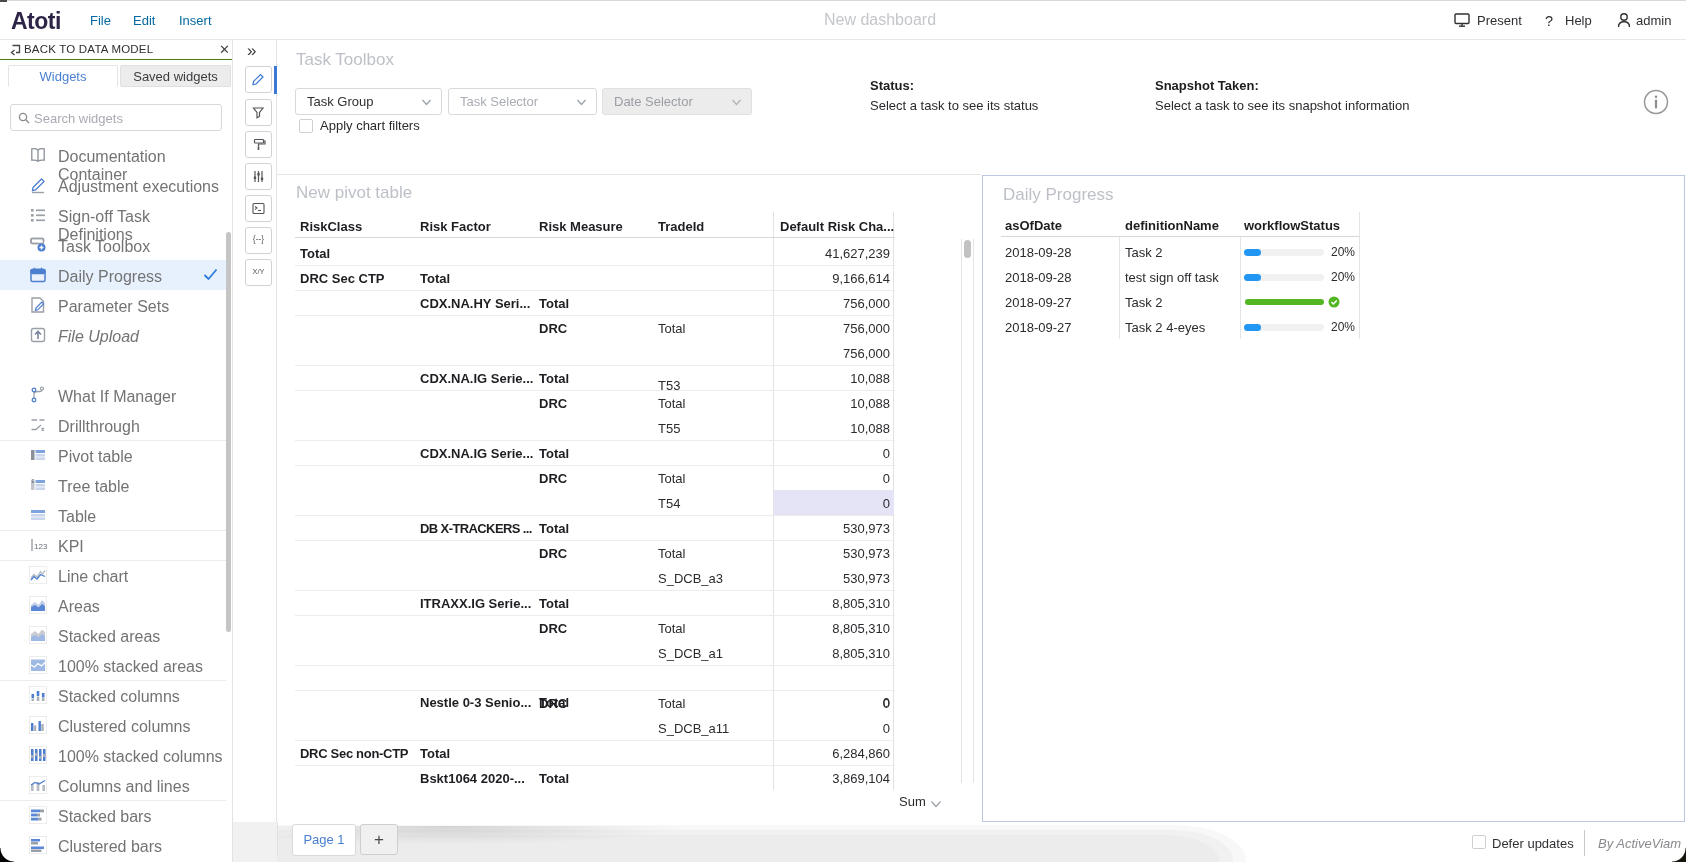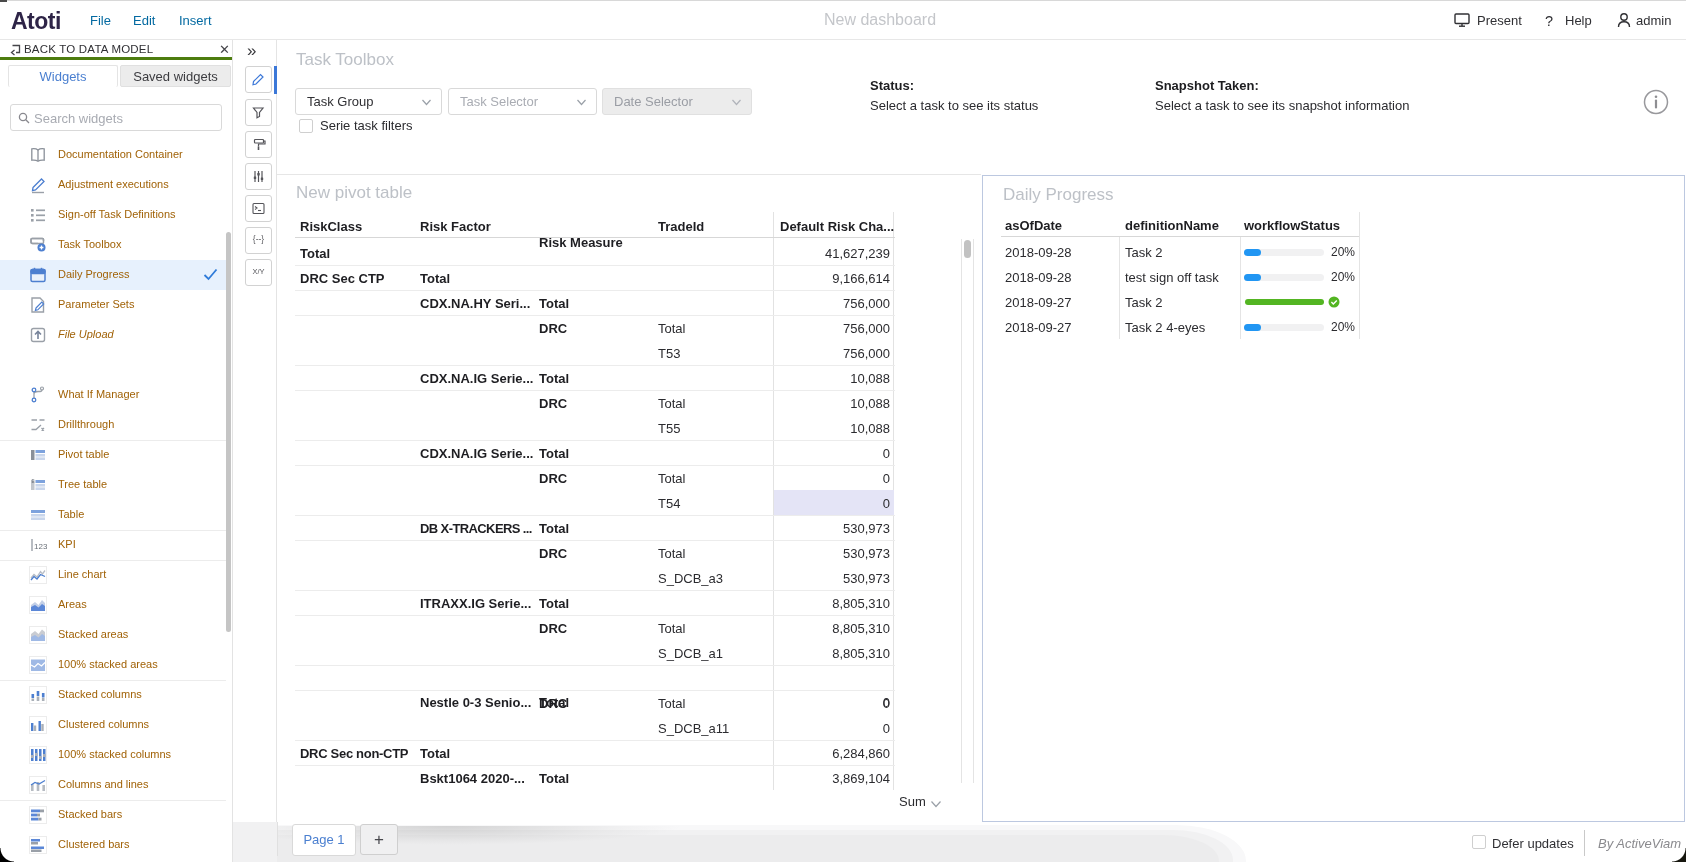--- a/index.html
+++ b/index.html
@@ -12,37 +12,37 @@
   #logo { position:absolute; left:11px; top:8px; font-size:23px; font-weight:800;
     color:#2e2447; letter-spacing:-0.5px; }
   .menu { position:absolute; top:13px; font-size:13px; color:#0369a1; }
   #title { position:absolute; top:11px; left:760px; width:240px; text-align:center;
     font-size:16px; color:#c4c6ca; }
   .tright { position:absolute; top:13px; font-size:13px; color:#303034; }
   
   #sidebar { position:absolute; left:0; top:40px; width:233px; height:822px; background:#fff;
     border-right:1px solid #e3e3e3; }
   #sbhead { position:absolute; left:0; top:0; width:232px; height:20px;
-    border-bottom:3px solid #4d7c0f; }
+    border-bottom:1px solid #4d7c0f; }
   #sbhead .txt { position:absolute; left:24px; top:3px; font-size:11.5px; color:#303034; letter-spacing:0.2px;}
   #sbhead .x { position:absolute; left:219px; top:2px; font-size:13px; color:#45454a; }
   .tab { position:absolute; height:22px; font-size:13px; text-align:center;
     line-height:21px; border-radius:2px; }
   #tabw { left:8px; top:25px; width:110px; color:#4a7fd0; background:#fff;
     border:1px solid #e4e4e4; border-bottom:none; position:absolute; }
   #tabs2 { left:120px; top:25px; width:111px; color:#3c3c40; background:#ececec;
     border:1px solid #e0e0e0; position:absolute; }
   #search { position:absolute; left:10px; top:64px; width:212px; height:27px;
     border:1px solid #d9d9d9; border-radius:3px; }
   #search .ph { position:absolute; left:23px; top:6px; font-size:13px; color:#a8abb2; }
   #wlist { position:absolute; left:0; top:100px; width:233px; height:722px; overflow:hidden; }
   .wrow { position:absolute; left:0; width:226px; height:30px; }
   .wrow .ic { position:absolute; left:29px; top:6px; width:18px; height:18px; }
   .wrow .fr { outline:1px solid #ececec; outline-offset:-1px; }
-  .wrow .lb { position:absolute; left:58px; top:8px; font-size:11px; color:#a16207; }
+  .wrow .lb { position:absolute; left:58px; top:8px; font-size:16px; color:#737373; }
   .wsep { position:absolute; left:0; width:226px; border-top:1px solid #ececec; }
   .wrow.sel { background:#e7f1fd; }
   #sbscroll { position:absolute; left:226px; top:192px; width:5px; height:400px;
     background:#c5c5c5; border-radius:3px; }
   
   #strip { position:absolute; left:233px; top:40px; width:44px; height:822px; background:#fff;
     border-right:1px solid #e4e4e4; }
   .tbox { position:absolute; left:12px; width:27px; height:27px; border:1px solid #d2d2d2;
     border-radius:3px; background:#fff; }
   .tbox svg { position:absolute; left:4px; top:4px; }
@@ -403,39 +403,39 @@
         <path d="M1.5 3 L5.5 7.5 L9.5 3" fill="none" stroke="#9aa0a8" stroke-width="1.2"></path>
       </svg>
   </div>
   <div class="dd" style="left:325px;top:48px;width:150px;background:#ececec;border-color:#e0e0e0;">
     <div class="t" style="color:#9a9da4;">Date Selector</div>
     <svg class="ch" width="11" height="11" viewBox="0 0 11 11">
         <path d="M1.5 3 L5.5 7.5 L9.5 3" fill="none" stroke="#b0b3ba" stroke-width="1.2"></path>
       </svg>
   </div>
   <div class="abs" style="left:22px;top:79px;width:14px;height:14px;border:1px solid #cfcfcf;border-radius:2px;"></div>
-  <div class="nlab" style="left:43px;top:78px;">Serie task filters</div>
+  <div class="nlab" style="left:43px;top:78px;">Apply chart filters</div>
   <div class="blab" style="left:593px;top:38px;">Status:</div>
   <div class="nlab" style="left:593px;top:58px;">Select a task to see its status</div>
   <div class="blab" style="left:878px;top:38px;">Snapshot Taken:</div>
   <div class="nlab" style="left:878px;top:58px;">Select a task to see its snapshot information</div>
   <svg class="abs" style="left:1366px;top:49px;" width="26" height="26" viewBox="0 0 26 26">
     <circle cx="13" cy="13" r="11.5" fill="none" stroke="#98989c" stroke-width="1.5"></circle>
     <circle cx="13" cy="7.8" r="1.3" fill="#8e8e92"></circle>
     <rect x="11.9" y="10.5" width="2.2" height="9" rx="1.1" fill="#8e8e92"></rect>
   </svg>
 
   <div class="abs" style="left:0;top:134px;width:704px;border-top:1px solid #e6e6e6;"></div>
 
   <div class="wtitle" style="left:19px;top:143px;">New pivot table</div>
   <div class="abs" style="left:496px;top:172px;width:121px;height:578px;border-left:1px solid #e2e2e2;border-right:1px solid #e2e2e2;"></div>
   <div class="prow" style="top:173px;">
     <div class="pc pb" style="left:5px;">RiskClass</div>
     <div class="pc pb" style="left:125px;">Risk Factor</div>
-    <div class="pc pb" style="left:244px;margin-top:16px;">Risk Measure</div>
+    <div class="pc pb" style="left:244px;">Risk Measure</div>
     <div class="pc pb" style="left:363px;">TradeId</div>
     <div class="pc pb" style="left:485px;">Default Risk Cha...</div>
   </div>
   <div class="abs" style="left:18px;top:197px;width:600px;border-top:1px solid #d7d7d7;"></div>
   <div class="abs" style="left:497px;top:450px;width:120px;height:25px;background:#e4e4f6;"></div>
   <div id="pivotrows">
   <div class="prow" style="top:200px;">
         <div class="pc pb" style="left:5px;">Total</div>
         <div class="pv">41,627,239</div>
       </div>
@@ -448,21 +448,21 @@
         <div class="pc pb" style="left:125px;">CDX.NA.HY Seri...</div>
         <div class="pc pb" style="left:244px;">Total</div>
         <div class="pv">756,000</div>
       </div>
   <div class="prow" style="top:275px;">
         <div class="pc pb" style="left:244px;">DRC</div>
         <div class="pc" style="left:363px;">Total</div>
         <div class="pv">756,000</div>
       </div>
   <div class="prow" style="top:300px;">
-        <div class="pc" style="left:363px;">T53</div>
+        <div class="pc" style="left:363px;margin-top:32px;">T53</div>
         <div class="pv">756,000</div>
       </div>
   <div class="prow" style="top:325px;">
         <div class="pc pb" style="left:125px;">CDX.NA.IG Serie...</div>
         <div class="pc pb" style="left:244px;">Total</div>
         <div class="pv">10,088</div>
       </div>
   <div class="prow" style="top:350px;">
         <div class="pc pb" style="left:244px;">DRC</div>
         <div class="pc" style="left:363px;">Total</div>

